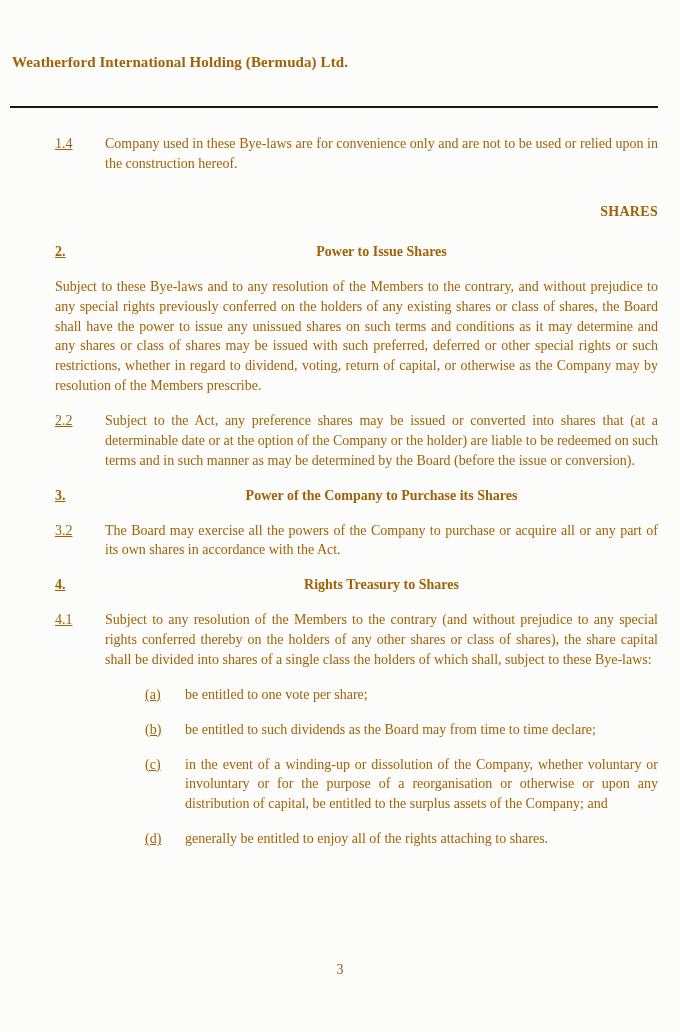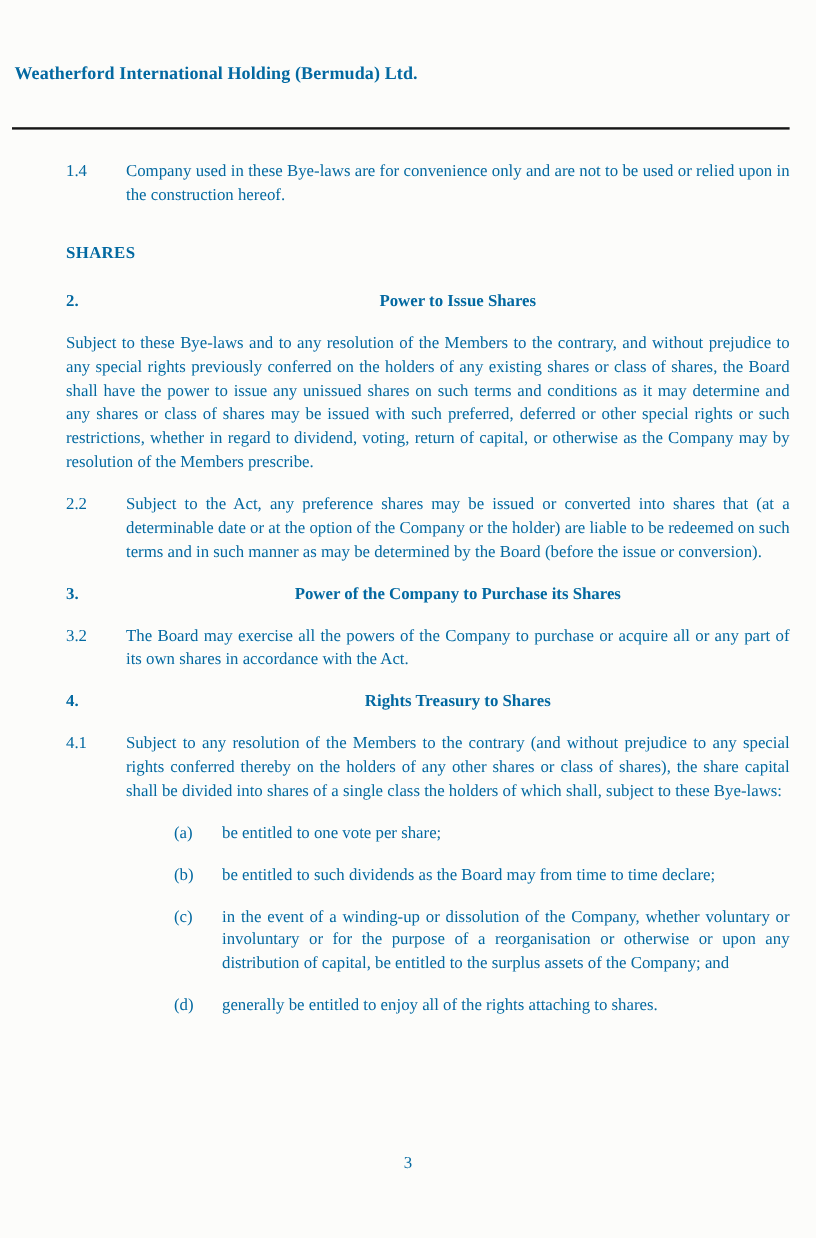--- a/index.html
+++ b/index.html
@@ -3,21 +3,21 @@
 <meta charset="utf-8">
 <style>
   * { margin: 0; padding: 0; box-sizing: border-box; }
   html, body { background: #fcfcfa; }
   .page {
     position: relative;
     width: 680px;
     height: 1032px;
     background: #fcfcfa;
     font-family: "Liberation Serif", serif;
-    color: #0369a1;
+    color: #a16207;
     font-size: 14px;
     line-height: 1.42;
     overflow: hidden;
   }
   .doc-header {
     padding: 52px 20px 0 12px;
     font-weight: bold;
     font-size: 15px;
     letter-spacing: 0.1px;
   }
@@ -31,29 +31,30 @@
     padding-left: 55px;
     padding-right: 22px;
   }
   .clause {
     display: flex;
     margin-bottom: 15px;
   }
   .clause .num {
     width: 50px;
     flex-shrink: 0;
+    text-decoration: underline;
   }
   .clause .text {
     flex: 1;
     text-align: justify;
   }
   .section-heading { font-weight: bold; }
   .section-heading .text { text-align: center; }
   .center-heading {
-    text-align: left;
+    text-align: right;
     font-weight: bold;
     margin: 28px 0 20px 0;
     letter-spacing: 0.3px;
   }
   .subclauses { margin-top: 15px; }
   .sub {
     display: flex;
     margin-left: 40px;
     margin-bottom: 15px;
   }

